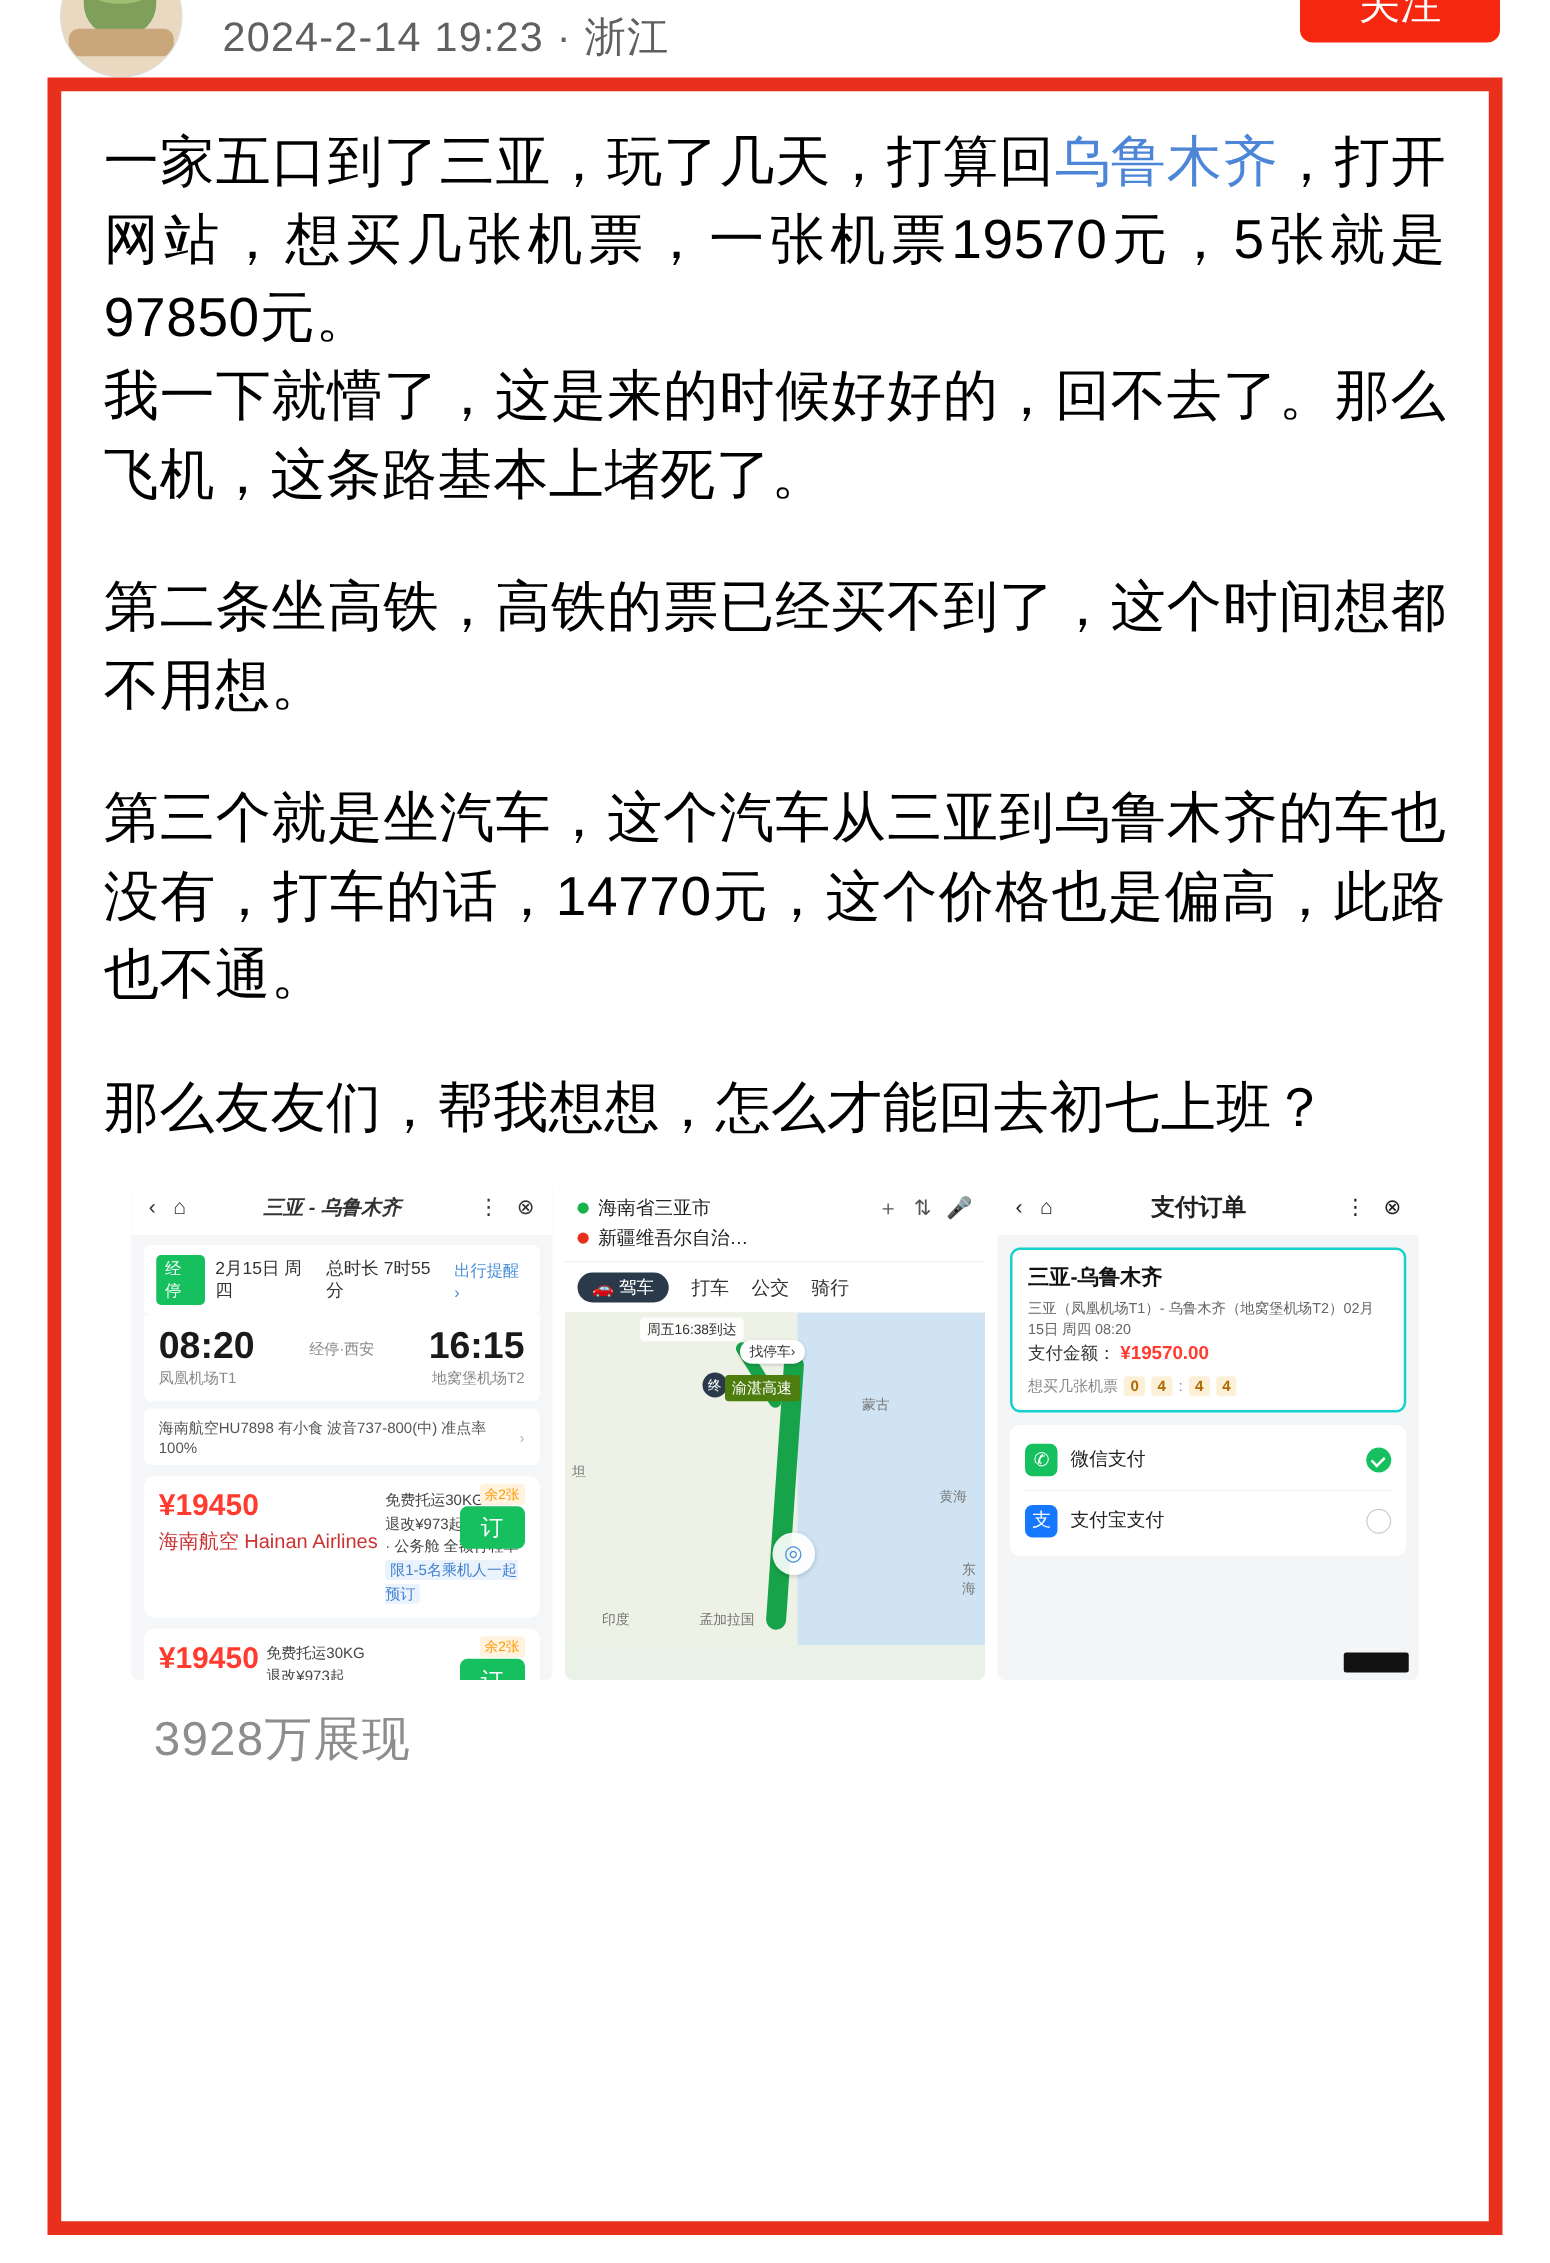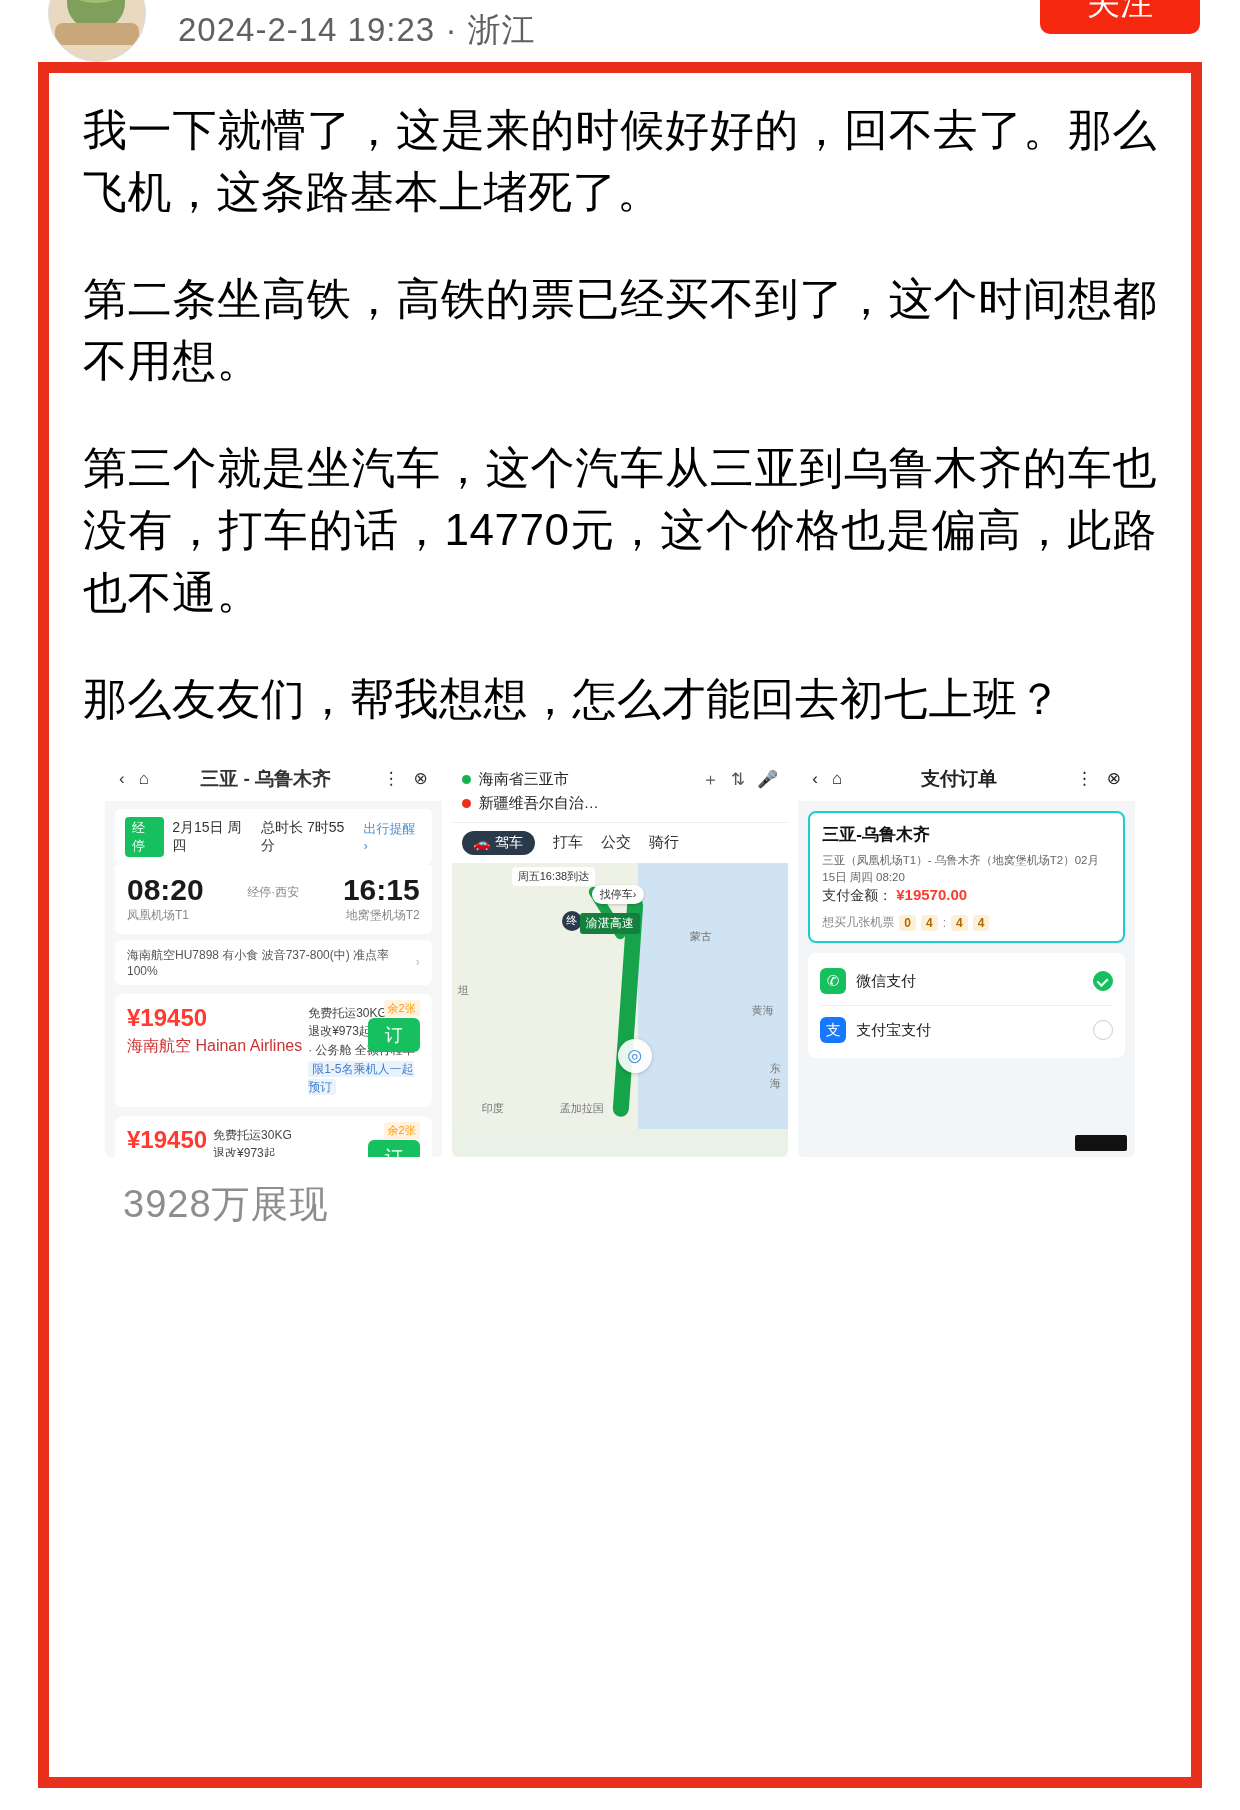--- a/index.html
+++ b/index.html
@@ -69,21 +69,21 @@
     width:374px;height:400px;background:#f2f4f7;border-radius:6px;overflow:hidden;
     position:relative;font-size:13px;color:#222;
   }
 
   
   .s1{background:#f4f6f8;}
   .s1 .bar{
     height:44px;display:flex;align-items:center;gap:14px;padding:0 14px;
     background:#fff;font-size:17px;color:#333;
   }
-  .s1 .bar .title{flex:1;text-align:center;font-size:19px;font-weight:bold;}
+  .s1 .bar .title{flex:1;text-align:center;font-size:16px;font-weight:bold;font-style:italic;}
   .s1 .sub{
     margin:8px 10px 0 10px;background:#fff;border-radius:6px;padding:8px 10px;
     display:flex;align-items:center;gap:8px;font-size:14px;color:#333;
   }
   .tag-green{
     background:#16c05f;color:#fff;border-radius:4px;padding:2px 7px;font-size:13px;
   }
   .s1 .sub .right{margin-left:auto;color:#4a90d9;font-size:13px;}
   .s1 .times{
     margin:0 10px;background:#fff;border-radius:0 0 6px 6px;padding:8px 12px 10px 12px;
@@ -144,21 +144,21 @@
   .s2 .lbl{position:absolute;font-size:11px;color:#777;}
   .s2 .pin{
     position:absolute;left:140px;top:22px;background:#fff;border-radius:11px;
     font-size:11px;padding:2px 8px;color:#333;box-shadow:0 1px 3px rgba(0,0,0,.2);
   }
   .s2 .zhong{
     position:absolute;left:110px;top:48px;background:#2b3a4a;color:#fff;border-radius:50%;
     width:20px;height:20px;font-size:11px;display:flex;align-items:center;justify-content:center;
   }
   .s2 .green-label{
-    position:absolute;left:128px;top:50px;background:#15803d;color:#fff;font-size:12px;
+    position:absolute;left:128px;top:50px;background:#4d7c0f;color:#fff;font-size:12px;
     padding:2px 6px;border-radius:3px;
   }
   .s2 .toast{
     position:absolute;left:60px;top:4px;background:rgba(255,255,255,.92);border-radius:4px;
     font-size:11px;padding:2px 6px;color:#333;
   }
   .s2 .compass{
     position:absolute;left:166px;bottom:56px;width:34px;height:34px;border-radius:50%;
     background:rgba(255,255,255,.9);display:flex;align-items:center;justify-content:center;
     color:#4a90d9;font-size:17px;box-shadow:0 1px 4px rgba(0,0,0,.2);
@@ -212,20 +212,23 @@
       <span>2024-2-14 19:23</span>
       <span>·</span>
       <span>浙江</span>
     </div>
     <button class="follow-btn">关注</button>
   </div>
 
   <div class="card">
     <div class="card-inner">
 
+      <p class="para">
+        <span>一家五口到了三亚，玩了几天，打算回</span><span class="link">乌鲁木齐</span><span>，打开网站，想买几张机票，一张机票19570元，5张就是97850元。</span>
+      </p>
       <p class="para">我一下就懵了，这是来的时候好好的，回不去了。那么飞机，这条路基本上堵死了。</p>
       <div class="gap"></div>
       <p class="para">第二条坐高铁，高铁的票已经买不到了，这个时间想都不用想。</p>
       <div class="gap"></div>
       <p class="para">第三个就是坐汽车，这个汽车从三亚到乌鲁木齐的车也没有，打车的话，14770元，这个价格也是偏高，此路也不通。</p>
       <div class="gap"></div>
       <p class="para">那么友友们，帮我想想，怎么才能回去初七上班？</p>
 
       <div class="shots">
 

